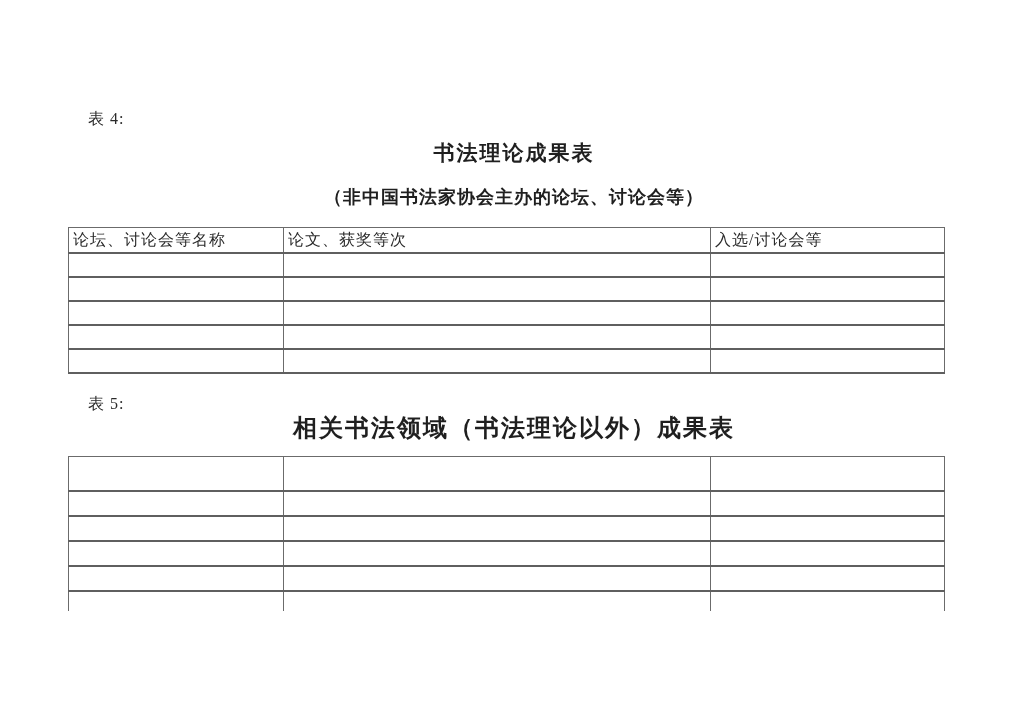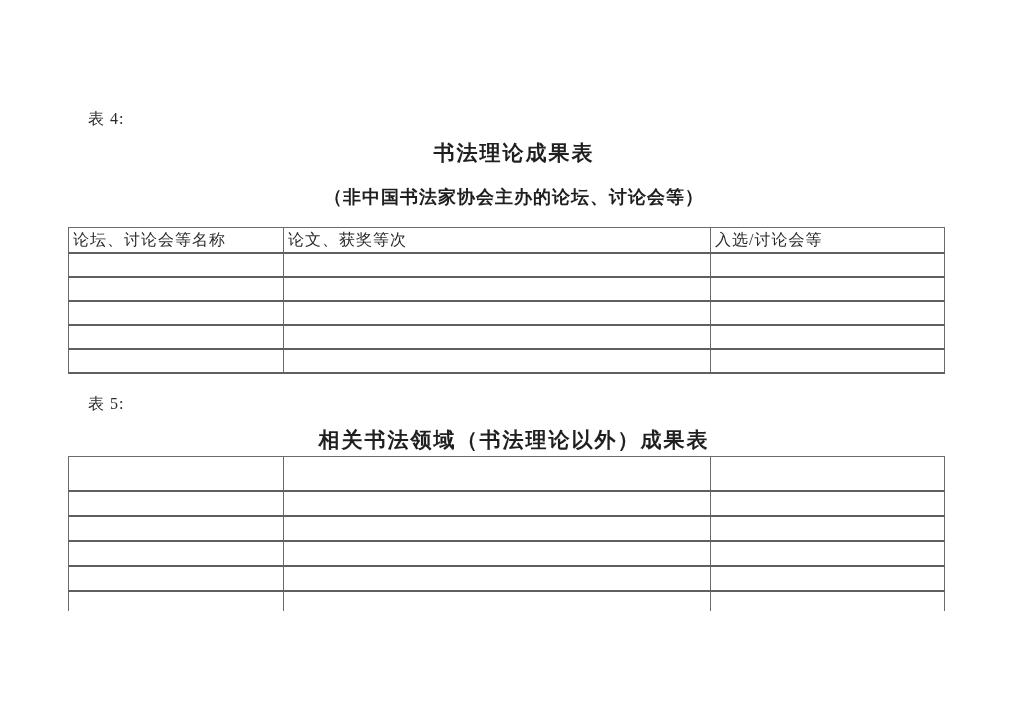--- a/index.html
+++ b/index.html
@@ -38,22 +38,22 @@
     top: 139px;
     font-size: 21px;
     letter-spacing: 2px;
   }
   .subtitle4 {
     top: 185px;
     font-size: 18px;
     letter-spacing: 1px;
   }
   .title5 {
-    top: 426px;
-    font-size: 21px;
+    top: 412px;
+    font-size: 24px;
     letter-spacing: 2px;
   }
   table.form-table {
     position: absolute;
     left: 68px;
     width: 876px;
     border-collapse: collapse;
     table-layout: fixed;
     border: 1px solid #6b6b6b;
   }

